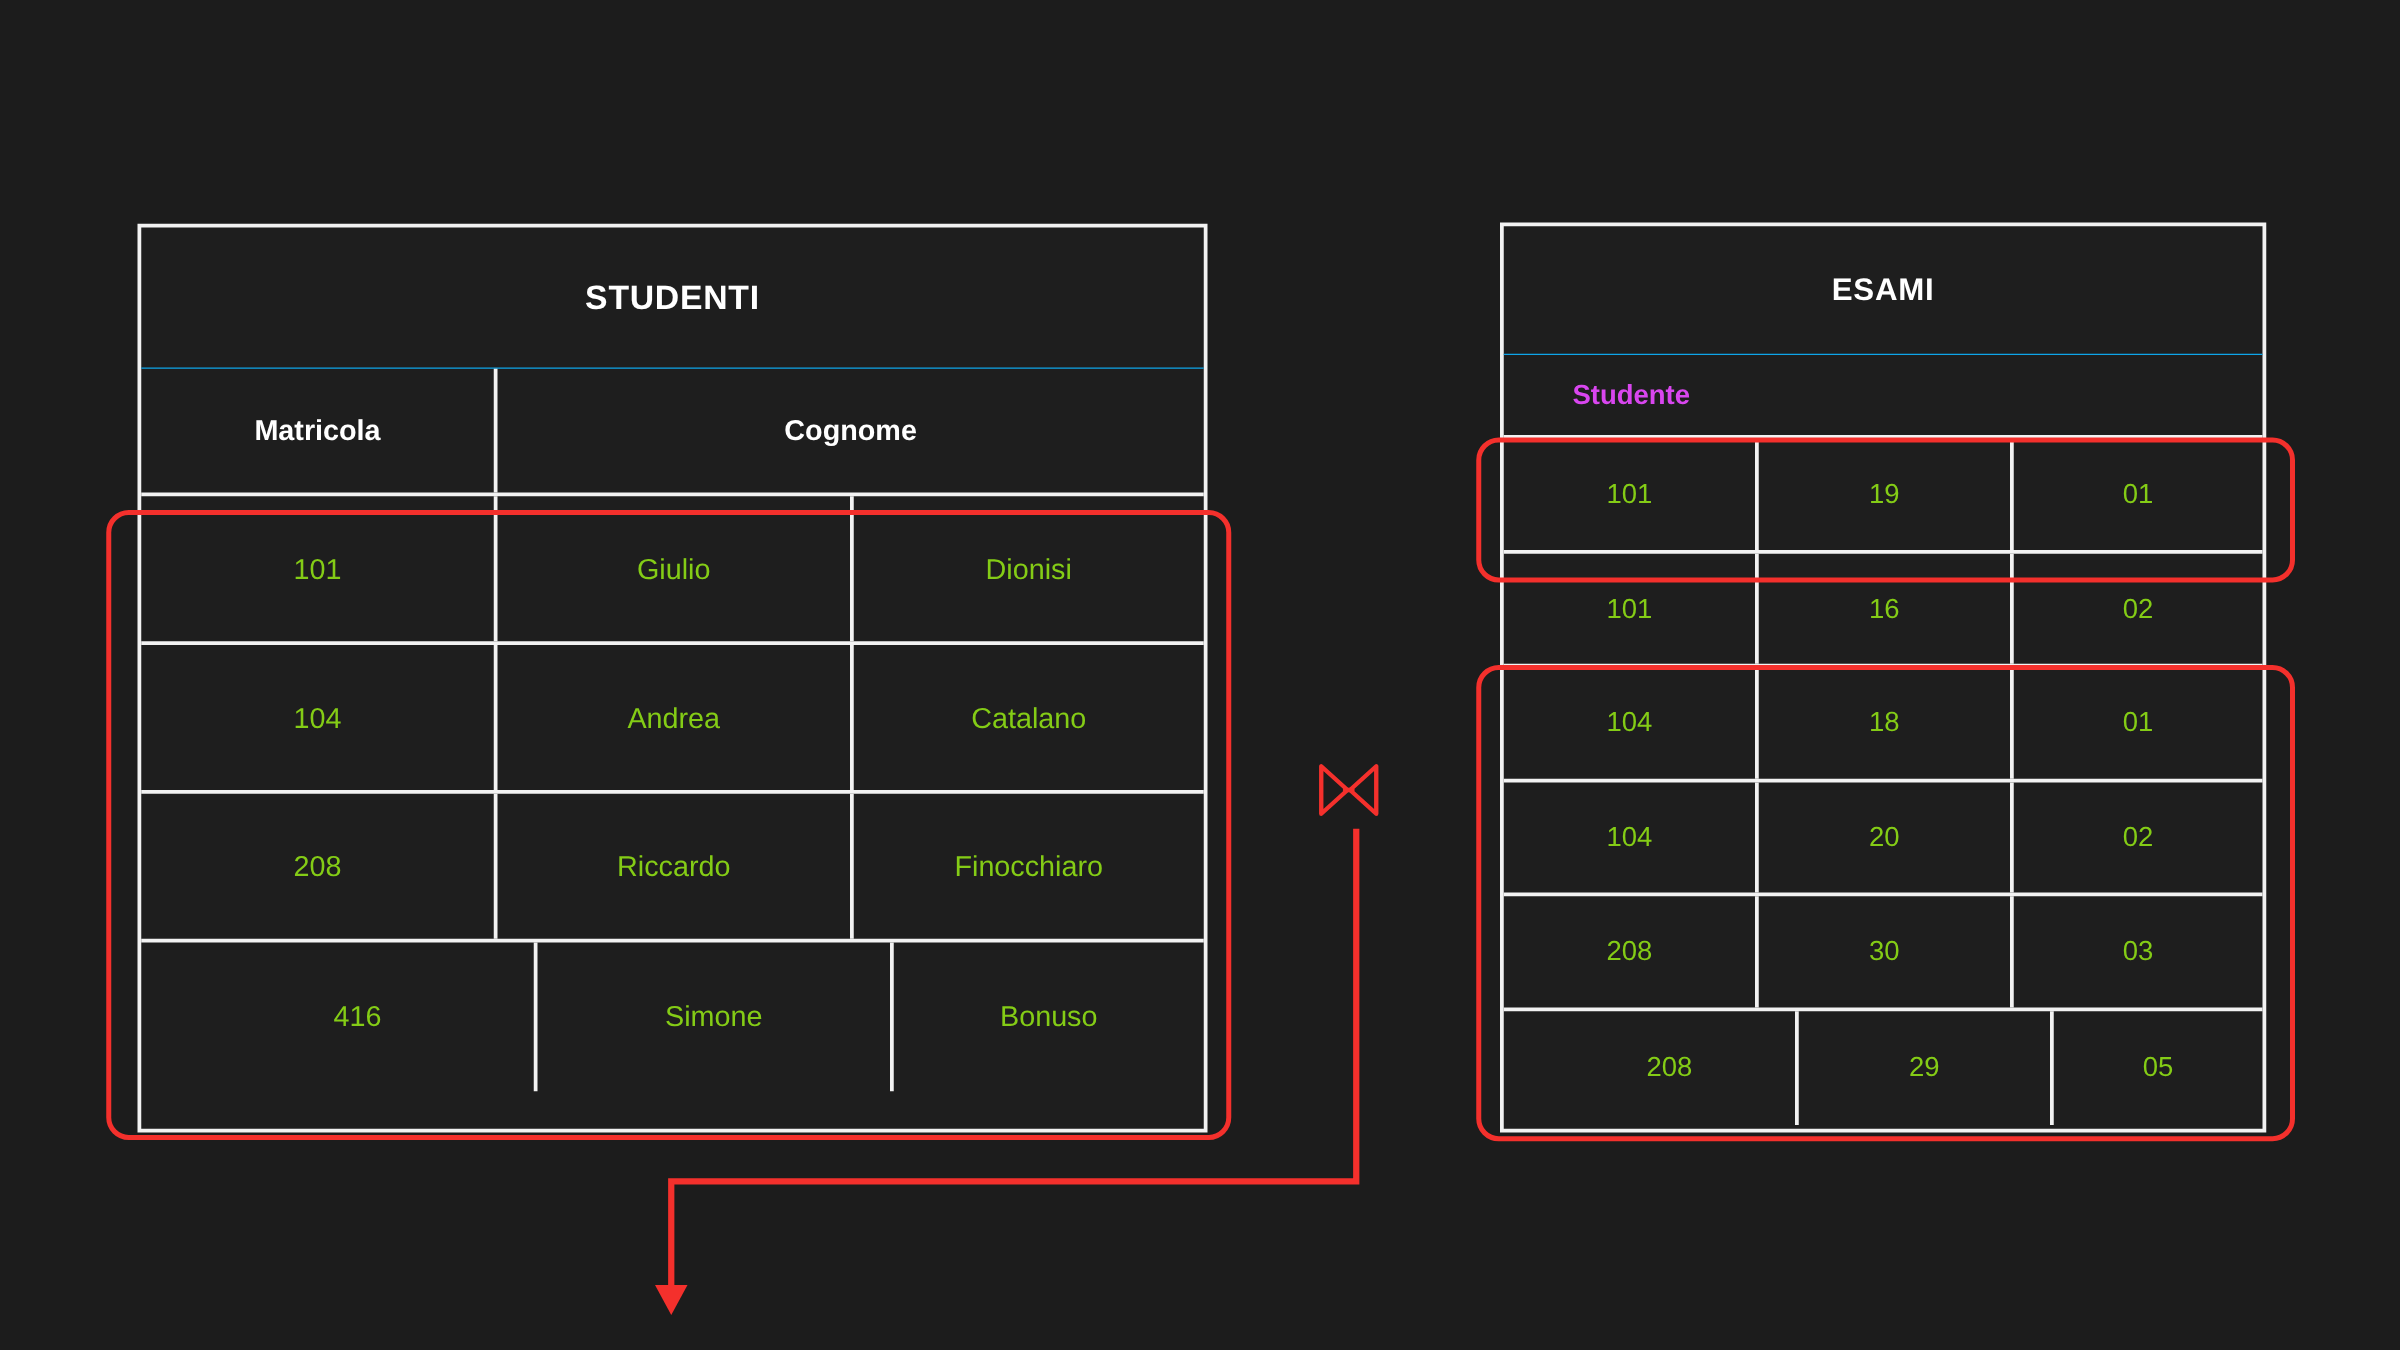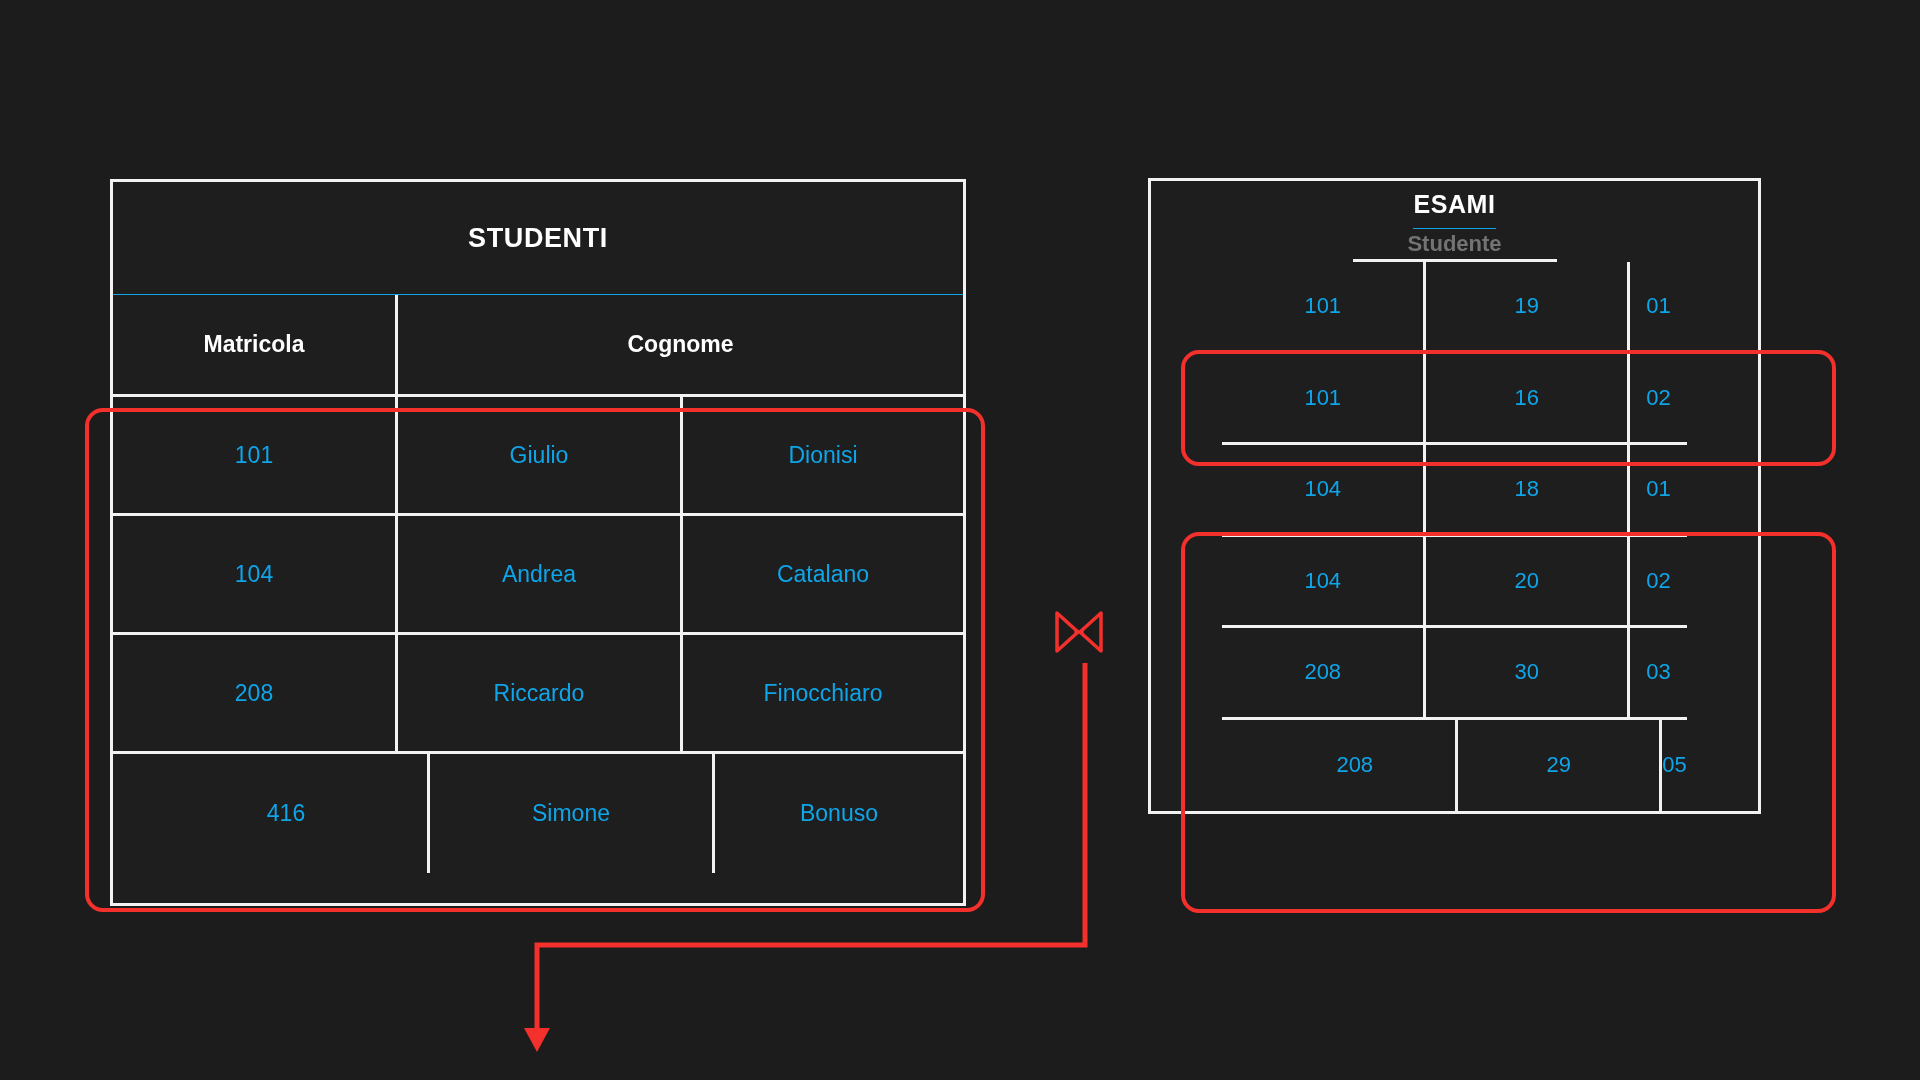--- a/index.html
+++ b/index.html
@@ -50,59 +50,59 @@
   .tbl-head .cell {
     box-sizing: border-box;
     display: flex;
     align-items: center;
     justify-content: center;
     color: #ffffff;
     font-weight: bold;
     border-right: 3px solid #f2f2f2;
   }
   .tbl-head .cell:last-child { border-right: none; }
-  .tbl-head .cell.fk { color: #737373; }
+  .tbl-head .cell.fk { color: #d946ef; }
 
   .tbl-body {
     display: flex;
     flex-direction: column;
     flex: 1 1 auto;
   }
   .trow {
     box-sizing: border-box;
     display: flex;
     border-bottom: 3px solid #f2f2f2;
   }
   .trow:last-child { border-bottom: none; padding-left: 32px; }
   .trow .cell {
     box-sizing: border-box;
     display: flex;
     align-items: center;
     justify-content: center;
-    color: #0ea5e9;
+    color: #84cc16;
     border-right: 3px solid #f2f2f2;
   }
   .trow .cell:last-child { border-right: none; }
 
   
   #studenti-table {
     left: 110px; top: 179px; width: 856px; height: 727px;
   }
   #studenti-table .tbl-title { height: 113px; font-size: 27px; }
   #studenti-table .tbl-head  { height: 102px; }
   #studenti-table .tbl-head .cell { font-size: 23px; }
   #studenti-table .trow { height: 119px; }
   #studenti-table .trow .cell { font-size: 23px; }
   #studenti-table .col-0 { width: 285px; flex: 0 0 285px; }
   #studenti-table .col-1 { width: 285px; flex: 0 0 285px; }
   #studenti-table .col-2 { flex: 1 1 auto; }
 
   
   #esami-table {
-    left: 1148px; top: 178px; width: 613px; height: 636px; align-items: center;
+    left: 1200px; top: 178px; width: 613px; height: 728px;
   }
   #esami-table .tbl-title { height: 103px; font-size: 25px; }
   #esami-table .tbl-head  { height: 67px; }
   #esami-table .tbl-head .cell { font-size: 22px; }
   #esami-table .trow { height: 91.5px; }
   #esami-table .trow .cell { font-size: 22px; }
   #esami-table .col-0 { width: 204px; flex: 0 0 204px; }
   #esami-table .col-1 { width: 204px; flex: 0 0 204px; }
   #esami-table .col-2 { flex: 1 1 auto; }
 

